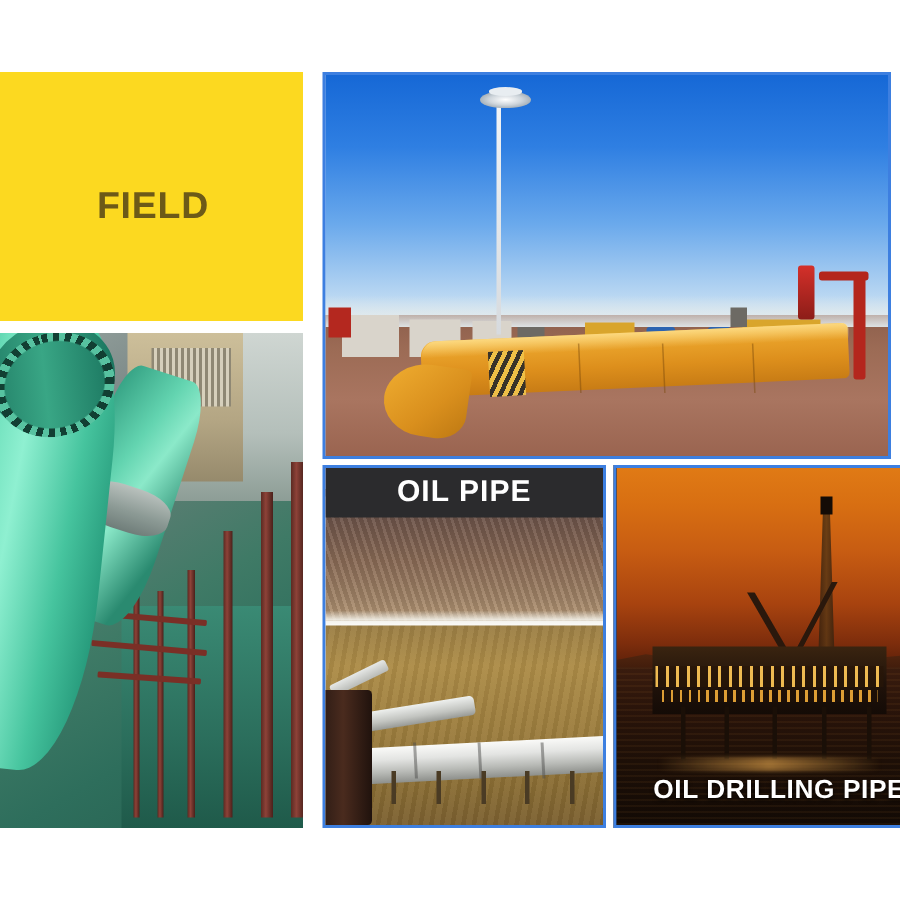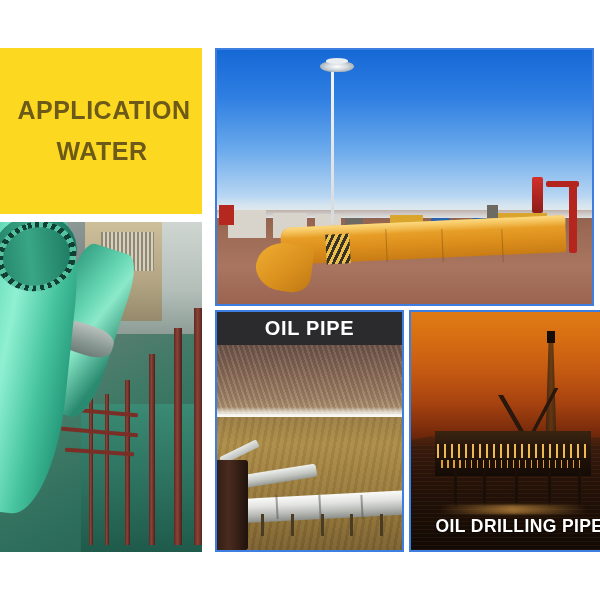--- a/index.html
+++ b/index.html
@@ -190,22 +190,21 @@
     bottom:13px;color:#ffffff;font-size:17.5px;font-weight:bold;
     letter-spacing:.4px;white-space:nowrap;
     text-shadow:0 1px 3px rgba(0,0,0,.75);}
 </style>
 </head>
 <body>
 
 <div id="collage">
 
   <div class="panel" id="panel-application">
-    <div id="app-line1">APPLICATION</div>
-    <div id="app-line2">WATER</div>
+    <div id="app-line2">FIELD</div>
   </div>
 
   <div class="panel" id="panel-gas">
     <div class="gas-sky"></div>
     <div class="gas-ground"></div>
     <div class="gas-horizon-haze"></div>
 
     <div class="gas-equip" style="left:3%;top:63%;width:10%;height:11%;"></div>
     <div class="gas-equip" style="left:15%;top:64%;width:9%;height:10%;"></div>
     <div class="gas-equip" style="left:26%;top:64.5%;width:7%;height:9%;"></div>

